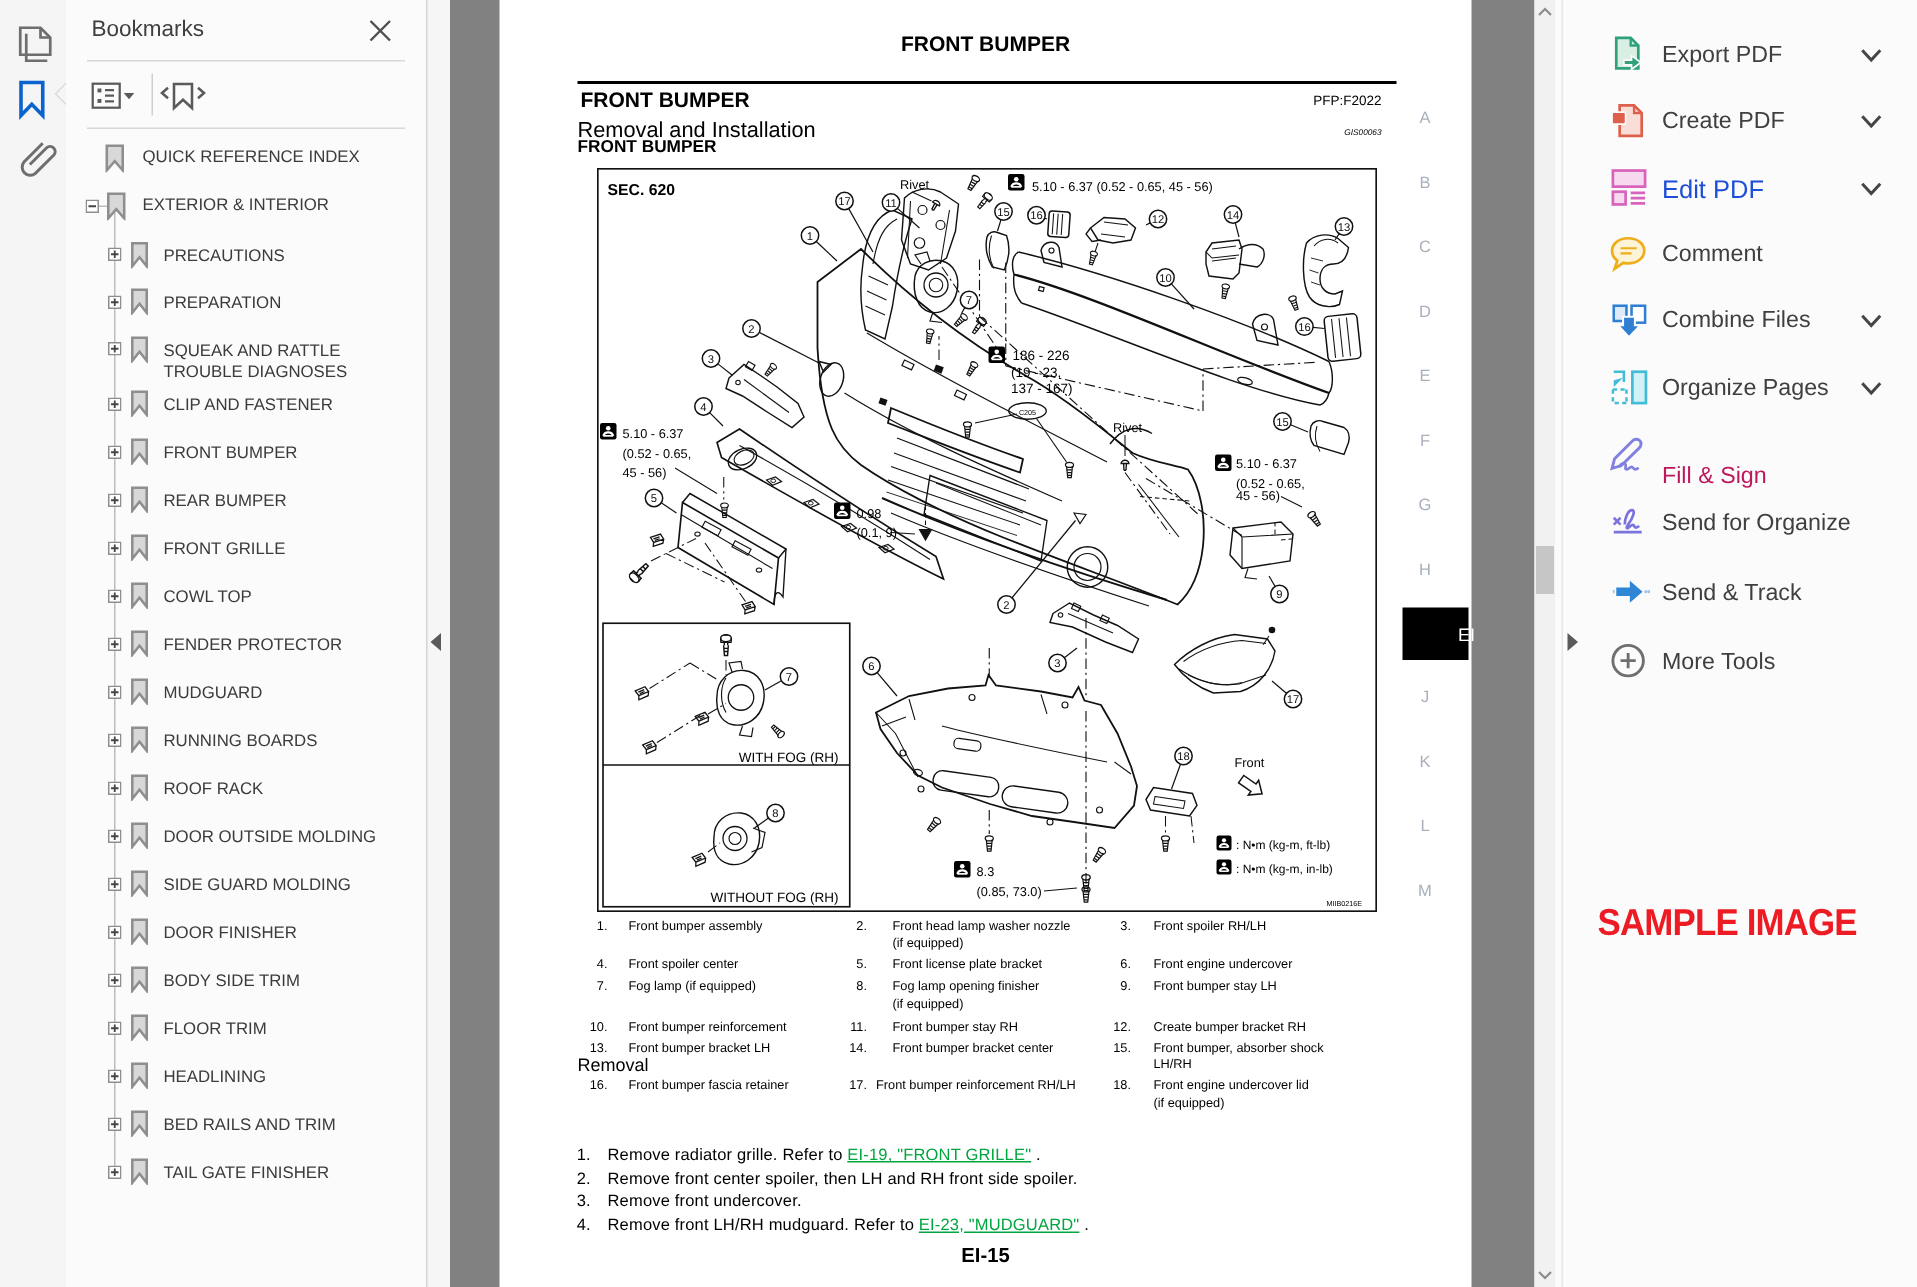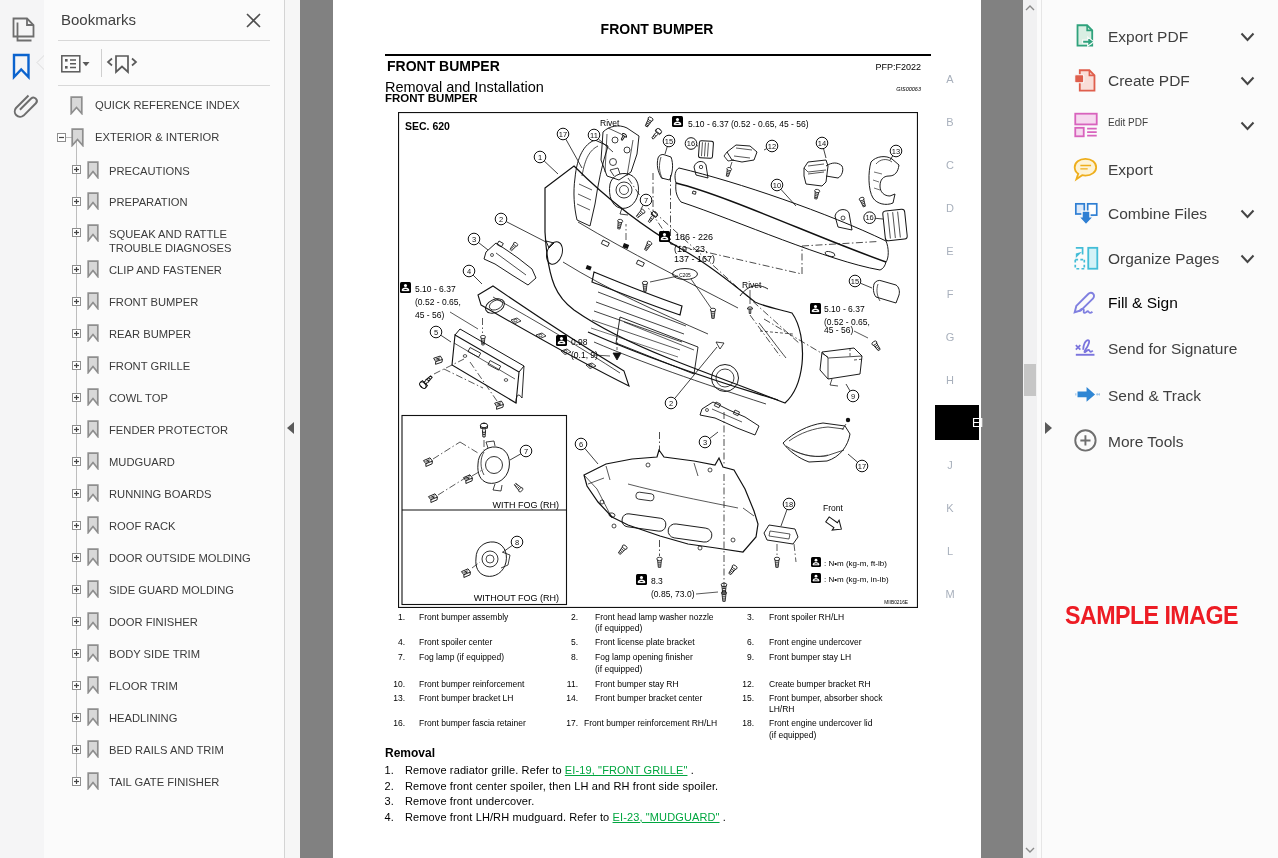--- a/index.html
+++ b/index.html
@@ -812,29 +812,30 @@
 <div class="pg plist pnum" style="left:231px;top:692.6px">14.</div>
 <div class="pg plist" style="left:262px;top:692.6px">Front bumper bracket center</div>
 <div class="pg plist pnum" style="left:407px;top:692.6px">15.</div>
 <div class="pg plist" style="left:436px;top:692.6px">Front bumper, absorber shock<br>LH/RH</div>
 <div class="pg plist pnum" style="left:58px;top:718.4px">16.</div>
 <div class="pg plist" style="left:86px;top:718.4px">Front bumper fascia retainer</div>
 <div class="pg plist pnum" style="left:231px;top:718.4px">17.</div>
 <div class="pg plist" style="left:251px;top:718.4px">Front bumper reinforcement RH/LH</div>
 <div class="pg plist pnum" style="left:407px;top:718.4px">18.</div>
 <div class="pg plist" style="left:436px;top:718.4px">Front engine undercover lid<br>(if equipped)</div>
-<div class="pg" style="left:52px;top:746px;font-size:12px;font-weight:bold">Removal</div>
+<div class="pg" style="left:52px;top:703px;font-size:12px;font-weight:normal">Removal</div>
 <div class="pg step" style="left:51.5px;top:764px">1.</div>
 <div class="pg step" style="left:72px;top:764px">Remove radiator grille. Refer to <span class="grn">EI-19, "FRONT GRILLE"</span> .</div>
 <div class="pg step" style="left:51.5px;top:779.5px">2.</div>
 <div class="pg step" style="left:72px;top:779.5px">Remove front center spoiler, then LH and RH front side spoiler.</div>
 <div class="pg step" style="left:51.5px;top:795px">3.</div>
 <div class="pg step" style="left:72px;top:795px">Remove front undercover.</div>
 <div class="pg step" style="left:51.5px;top:810.5px">4.</div>
 <div class="pg step" style="left:72px;top:810.5px">Remove front LH/RH mudguard. Refer to <span class="grn">EI-23, "MUDGUARD"</span> .</div>
+<div class="pg" style="left:0;top:829px;width:648px;text-align:center;font-size:13.5px;font-weight:bold">EI-15</div>
 <div class="pg" style="left:603px;top:72.5px;width:28px;text-align:center;font-size:11px;color:#a8b0bc">A</div>
 <div class="pg" style="left:603px;top:115.5px;width:28px;text-align:center;font-size:11px;color:#a8b0bc">B</div>
 <div class="pg" style="left:603px;top:158.5px;width:28px;text-align:center;font-size:11px;color:#a8b0bc">C</div>
 <div class="pg" style="left:603px;top:201.5px;width:28px;text-align:center;font-size:11px;color:#a8b0bc">D</div>
 <div class="pg" style="left:603px;top:245.0px;width:28px;text-align:center;font-size:11px;color:#a8b0bc">E</div>
 <div class="pg" style="left:603px;top:288.0px;width:28px;text-align:center;font-size:11px;color:#a8b0bc">F</div>
 <div class="pg" style="left:603px;top:331.0px;width:28px;text-align:center;font-size:11px;color:#a8b0bc">G</div>
 <div class="pg" style="left:603px;top:374.0px;width:28px;text-align:center;font-size:11px;color:#a8b0bc">H</div>
 <div class="pg" style="left:603px;top:458.5px;width:28px;text-align:center;font-size:11px;color:#a8b0bc">J</div>
 <div class="pg" style="left:603px;top:501.5px;width:28px;text-align:center;font-size:11px;color:#a8b0bc">K</div>
@@ -881,31 +882,31 @@
 <svg class="abs" style="left:1240px;top:76.0px" width="15" height="11">
     <path d="M1.5,1.5 L7.5,8 L13.5,1.5" stroke="#454545" stroke-width="2" fill="none"></path>
   </svg>
 <svg class="abs" style="left:1073px;top:112.0px" width="27" height="27">
     <g transform="scale(1.13)">
       <rect x="2" y="1.5" width="19" height="9.5" fill="#f6d9ef" stroke="#d863bd" stroke-width="1.6"></rect>
       <rect x="2" y="14" width="7.5" height="7.5" fill="#f6d9ef" stroke="#d863bd" stroke-width="1.6"></rect>
       <path d="M12.5,14.7 H21 M12.5,17.8 H21 M12.5,20.9 H21" stroke="#d863bd" stroke-width="1.7"></path>
     </g>
   </svg>
-<div class="abs" style="left:1108px;top:116.5px;font-size:10px;color:#404040;white-space:nowrap">Edit PDF</div>
+<div class="abs" style="left:1108px;top:116.5px;font-size:17px;color:#1d4ed8;white-space:nowrap">Edit PDF</div>
 <svg class="abs" style="left:1240px;top:120.5px" width="15" height="11">
     <path d="M1.5,1.5 L7.5,8 L13.5,1.5" stroke="#454545" stroke-width="2" fill="none"></path>
   </svg>
 <svg class="abs" style="left:1073px;top:156.0px" width="27" height="27">
     <g transform="scale(1.13)">
       <path d="M11,2.5 c5.5,0 9.5,3.2 9.5,7.4 c0,4.2 -4,7.4 -9.5,7.4 c-1,0 -2,-0.1 -2.9,-0.3 L3,20.5 l1.6,-4.8 c-1.9,-1.3 -3.1,-3.3 -3.1,-5.8 C1.5,5.7 5.5,2.5 11,2.5 Z" fill="#fdf3d7" stroke="#eeae1c" stroke-width="1.6"></path>
       <path d="M6.5,8.4 H16 M6.5,11.4 H13" stroke="#eeae1c" stroke-width="1.3"></path>
     </g>
   </svg>
-<div class="abs" style="left:1108px;top:160.5px;font-size:15.5px;color:#3f3f3f;white-space:nowrap">Export</div>
+<div class="abs" style="left:1108px;top:160.5px;font-size:15.5px;color:#3f3f3f;white-space:nowrap">Comment</div>
 <svg class="abs" style="left:1073px;top:200.5px" width="27" height="27">
     <g transform="scale(1.13)">
       <rect x="2.5" y="2.5" width="7.5" height="9" fill="#ddeafa" stroke="#2f7fd3" stroke-width="1.5"></rect>
       <rect x="13" y="2.5" width="8" height="10" fill="#fff" stroke="#2f7fd3" stroke-width="1.5"></rect>
       <path d="M8,9 h7 v5 h3.2 L11.5,21 5,14 h3 z" fill="#2f7fd3" stroke="#fbfbfb" stroke-width="1.2"></path>
     </g>
   </svg>
 <div class="abs" style="left:1108px;top:205.0px;font-size:15.5px;color:#3f3f3f;white-space:nowrap">Combine Files</div>
 <svg class="abs" style="left:1240px;top:209.0px" width="15" height="11">
     <path d="M1.5,1.5 L7.5,8 L13.5,1.5" stroke="#454545" stroke-width="2" fill="none"></path>
@@ -927,31 +928,31 @@
     <path d="M1.5,1.5 L7.5,8 L13.5,1.5" stroke="#454545" stroke-width="2" fill="none"></path>
   </svg>
 <svg class="abs" style="left:1073px;top:289.5px" width="27" height="27">
     <g transform="scale(1.13)">
       <g stroke="#8080e0" fill="none">
         <path d="M3,14 L13.5,3.5 c1.3,-1.3 3.3,-1.3 4.3,-0.2 c1.1,1 1.1,3 -0.2,4.3 L7,18 l-5.5,1.7 Z" stroke-width="1.7"></path>
         <path d="M5.5,19 c1.5,-2.5 3.5,-3 4,-1.5 c0.4,1.3 -0.8,2.5 0.5,2.8 c1.2,0.3 2,-1.5 3,-1.5 c1,0 1,1.5 2.2,1.5 c1,0 1.5,-0.6 2,-1" stroke-width="1.6"></path>
       </g>
     </g>
   </svg>
-<div class="abs" style="left:1108px;top:294.0px;font-size:15.5px;color:#000000;white-space:nowrap">Fill &amp; Sign</div>
+<div class="abs" style="left:1108px;top:309px;font-size:15.5px;color:#be185d;white-space:nowrap">Fill &amp; Sign</div>
 <svg class="abs" style="left:1073px;top:335.0px" width="27" height="27">
     <g transform="scale(1.13)">
       <g stroke="#7b74dd" fill="none">
         <path d="M2.5,9 l4,4 m0,-4 l-4,4" stroke-width="1.5"></path>
         <path d="M9,13 c0,-4 2,-8.5 4.3,-8.5 c2.2,0 0.5,4.5 -2.3,8.5 c-1.3,1.8 -1,2.5 0,2 c1,-0.6 1.8,-1.8 2.8,-1.8 c1,0 0.6,1.6 1.8,1.6 c0.9,0 1.4,-0.5 1.9,-1" stroke-width="1.6"></path>
         <path d="M2.5,17.5 H19" stroke-width="1.7"></path>
       </g>
     </g>
   </svg>
-<div class="abs" style="left:1108px;top:339.5px;font-size:15.5px;color:#3f3f3f;white-space:nowrap">Send for Signature</div>
+<div class="abs" style="left:1108px;top:339.5px;font-size:15.5px;color:#3f3f3f;white-space:nowrap">Send for Organize</div>
 <svg class="abs" style="left:1073px;top:382.0px" width="27" height="27">
     <g transform="scale(1.13)">
       <path d="M12,4.5 L19.5,11 L12,17.5 v-4 H4 v-5 h8 z" fill="#2f86d4"></path>
       <path d="M2,11 h1" stroke="#9fc5e8" stroke-width="2"></path>
       <path d="M21.5,11 h0.01 M23.5,11 h0.01" stroke="#9fc5e8" stroke-width="2" stroke-linecap="round"></path>
     </g>
   </svg>
 <div class="abs" style="left:1108px;top:386.5px;font-size:15.5px;color:#3f3f3f;white-space:nowrap">Send &amp; Track</div>
 <svg class="abs" style="left:1073px;top:428.0px" width="27" height="27">
     <g transform="scale(1.13)">

